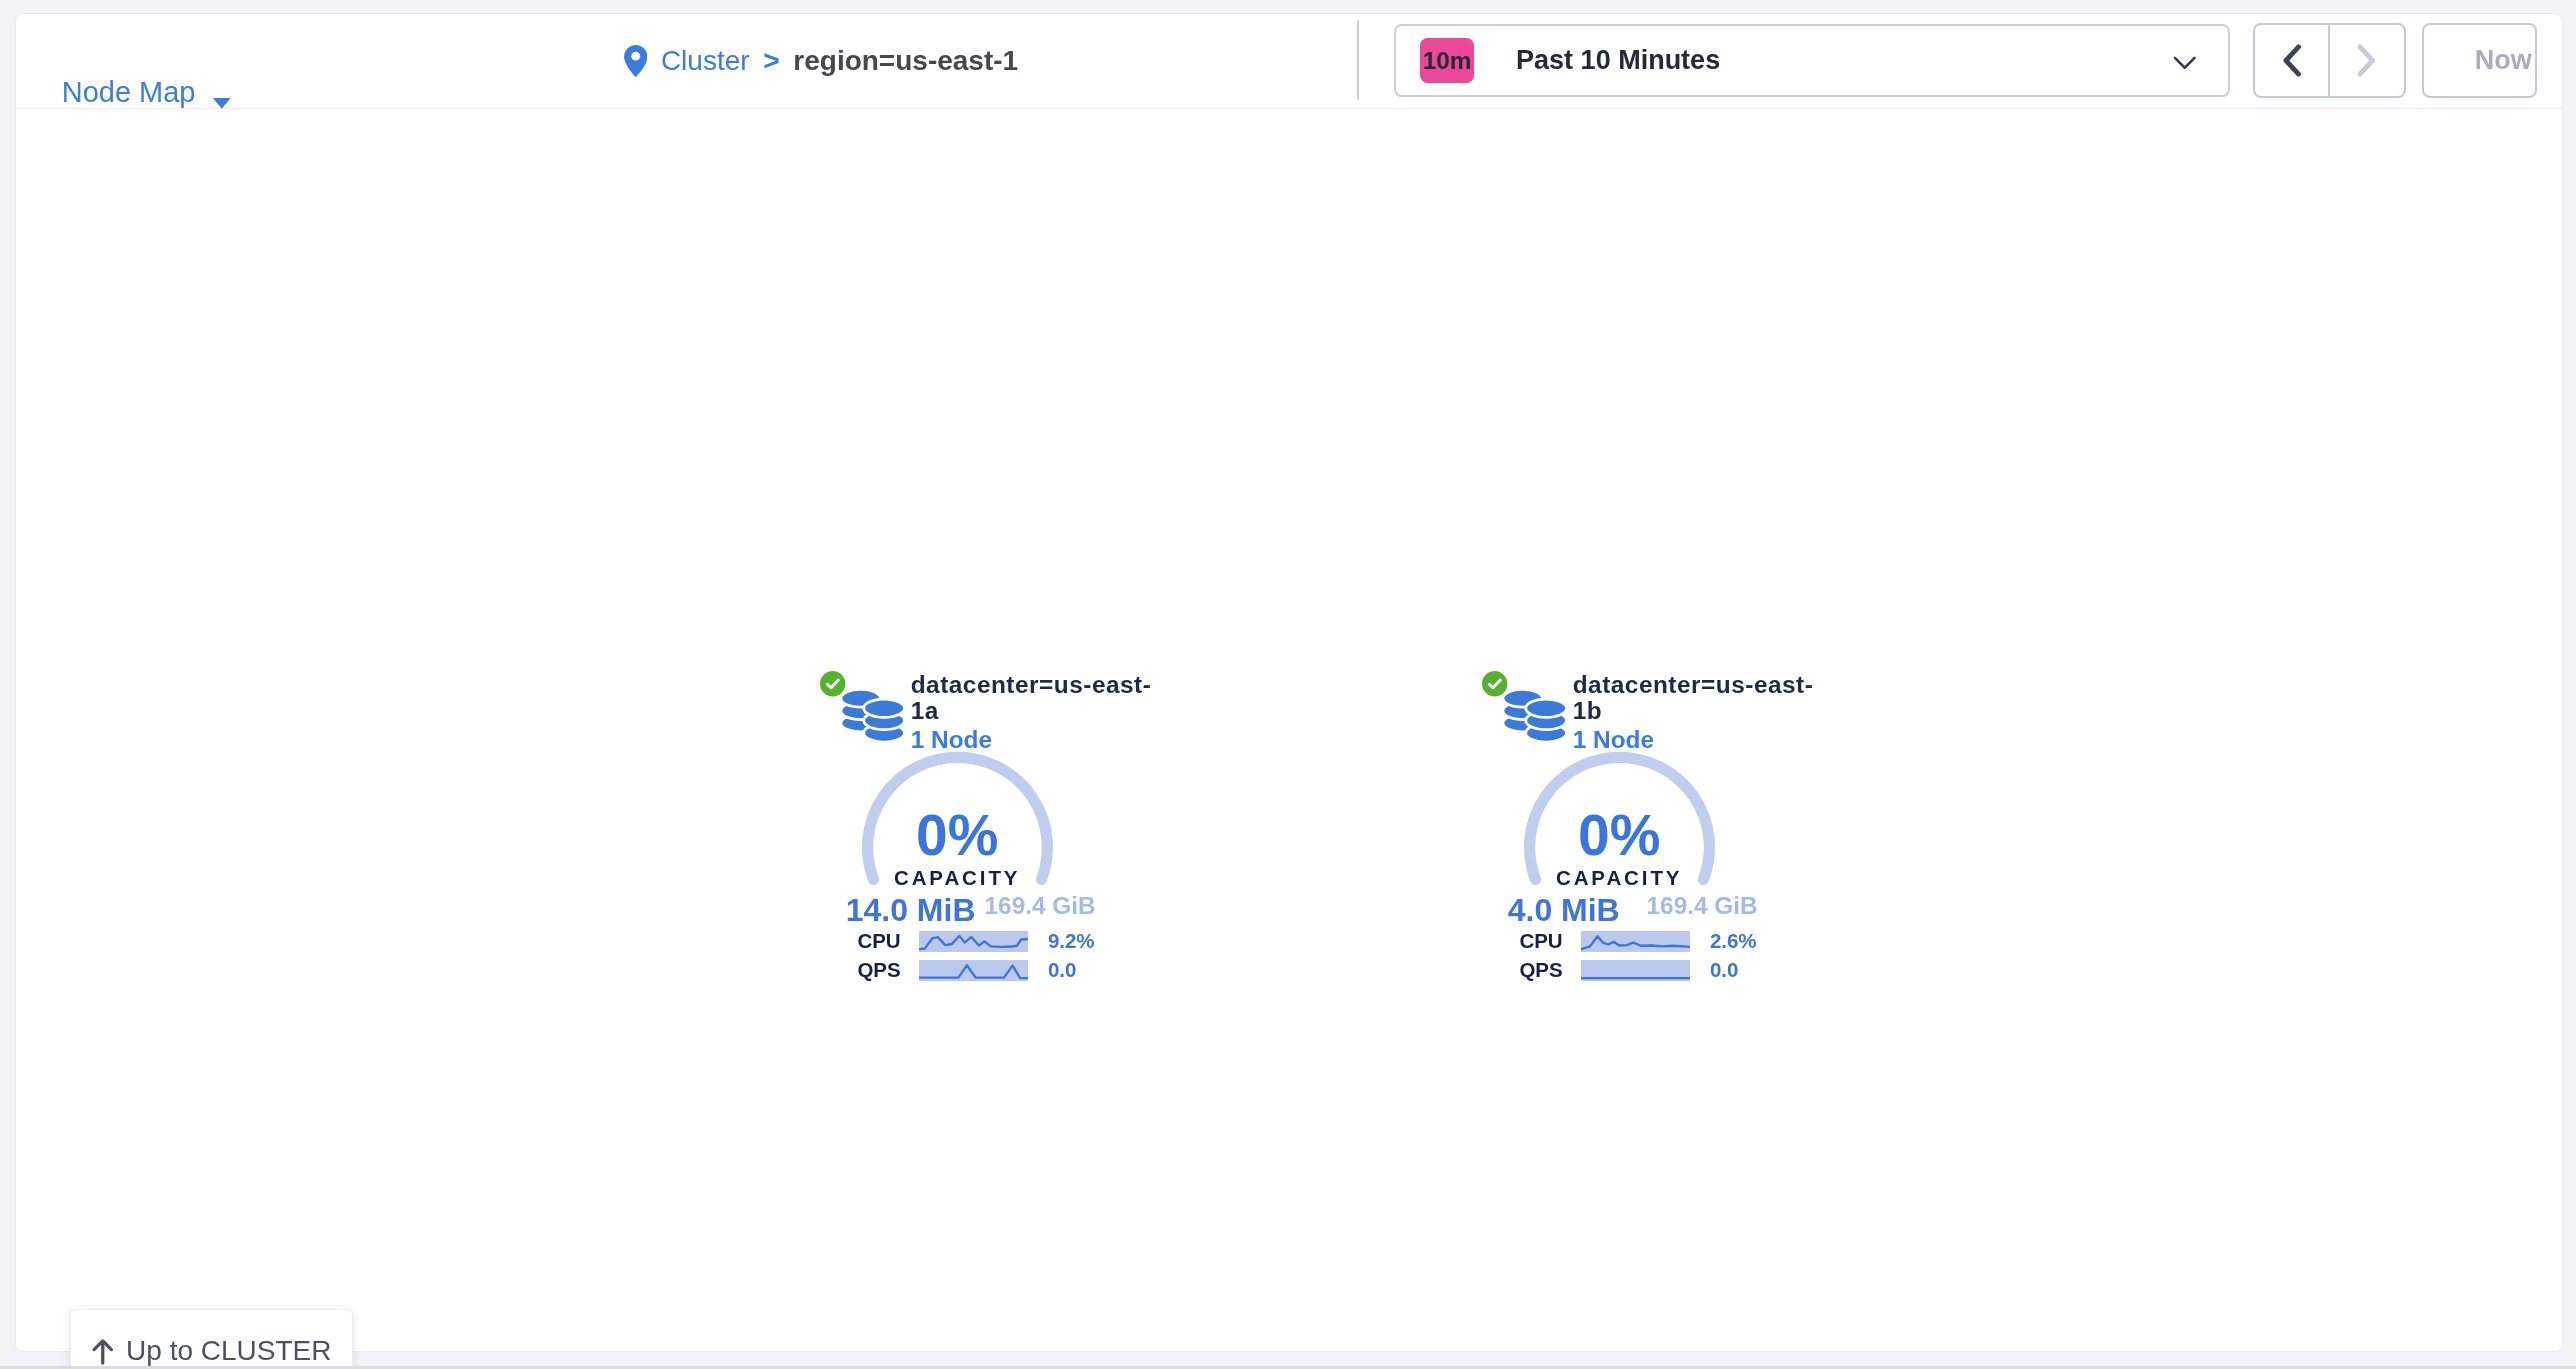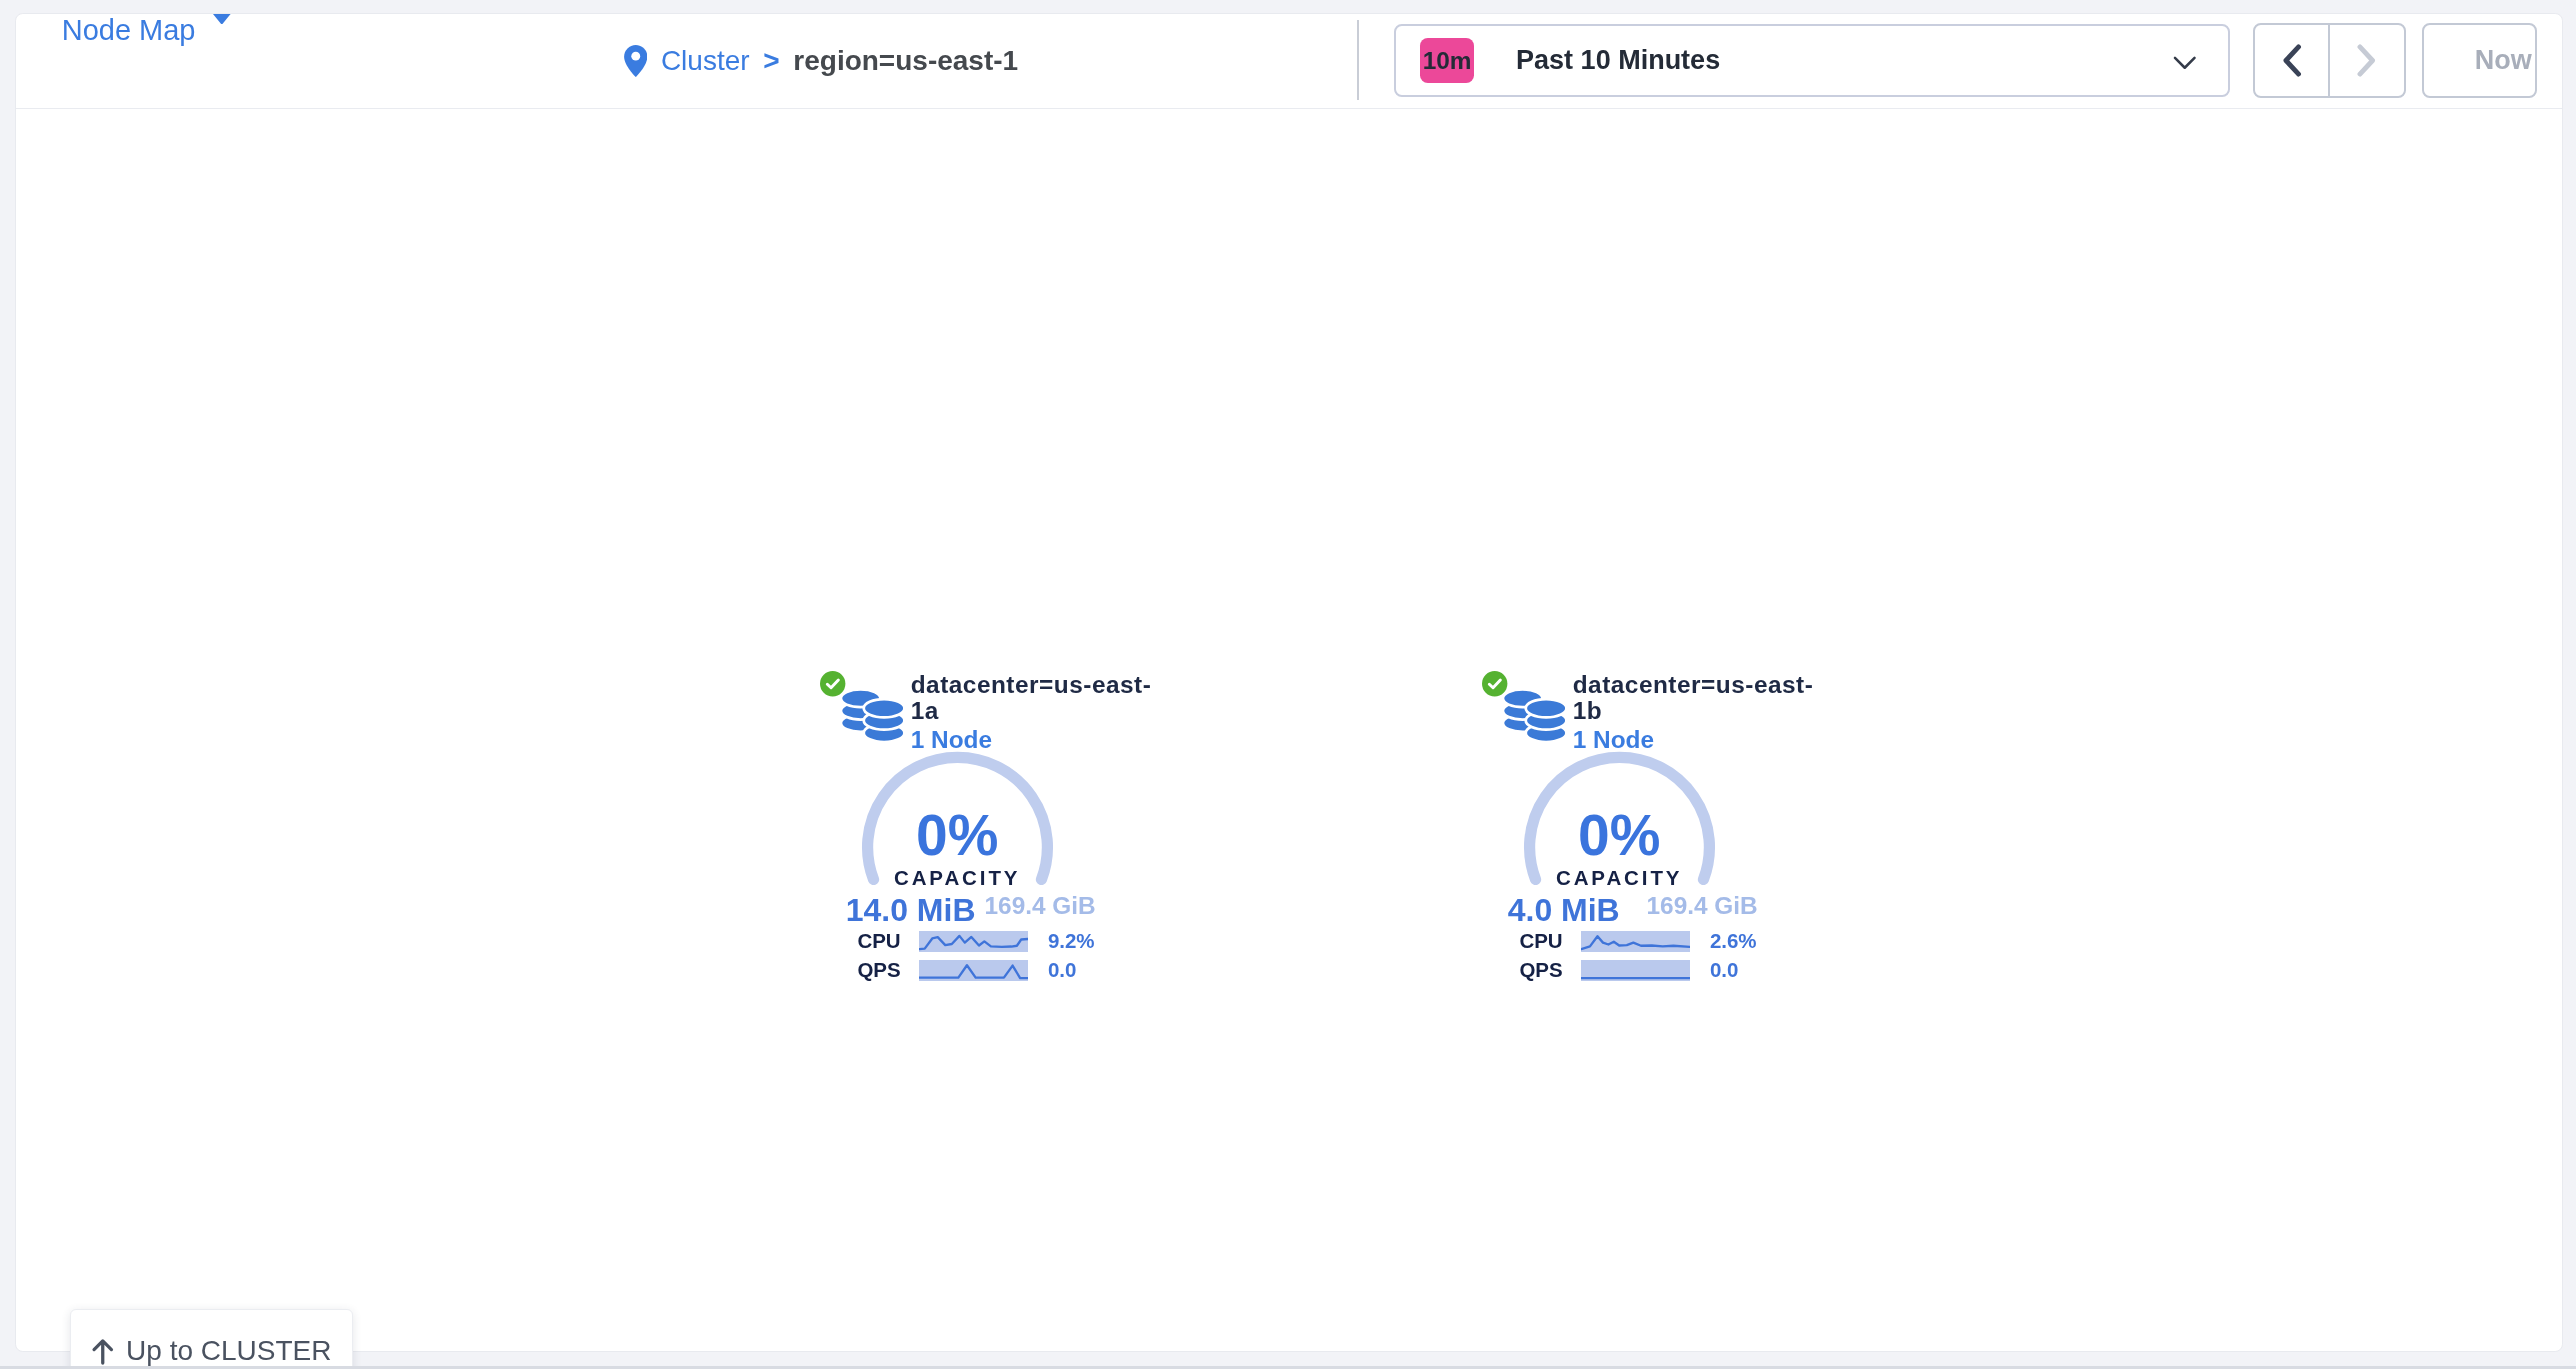--- a/index.html
+++ b/index.html
@@ -16,21 +16,21 @@
     position:absolute; left:14.7px; top:12.7px; width:2548px; height:1339px;
     background:#ffffff; border:1px solid #e8eaef; border-radius:7.8px;
   }
 
   
   .header{
     position:relative; height:95px; border-bottom:1px solid #e9ebf0;
   }
   .view-selector{
     position:absolute; left:46px; top:0; height:95px;
-    display:flex; align-items:flex-start; gap:17.6px; cursor:pointer;
+    display:flex; align-items:flex-end; gap:17.6px; cursor:pointer;
   }
   .view-selector .label{ font-size:29px; color:#3a7ce0; font-weight:500; }
 
   .breadcrumb{
     position:absolute; left:608px; top:0; height:95px;
     display:flex; align-items:center; gap:13.7px;
   }
   .breadcrumb .root{ font-size:28px; color:#3a7ce0; font-weight:500; cursor:pointer; }
   .breadcrumb .sep{ font-size:28px; color:#3a7ce0; font-weight:700; }
   .breadcrumb .current{ font-size:28px; color:#45494e; font-weight:600; }

